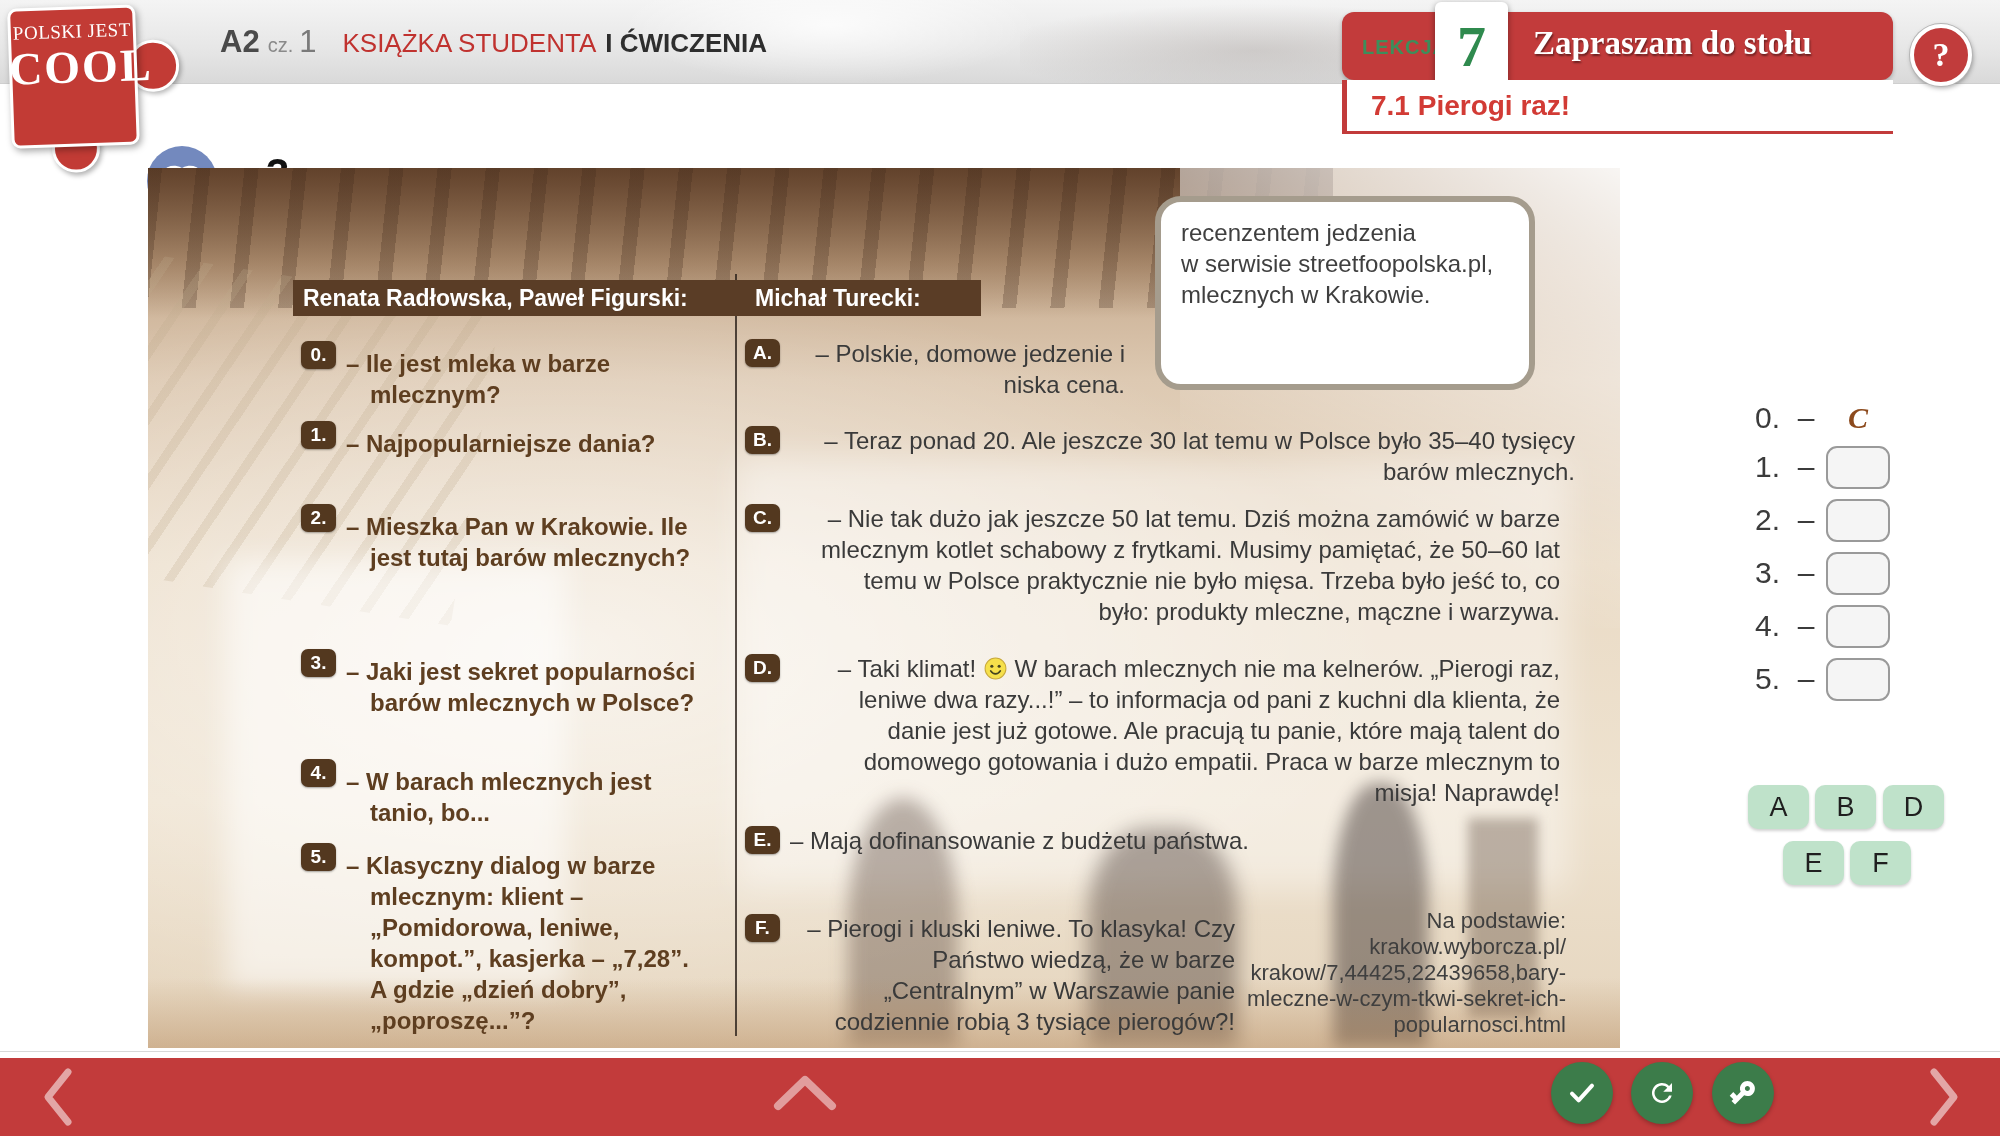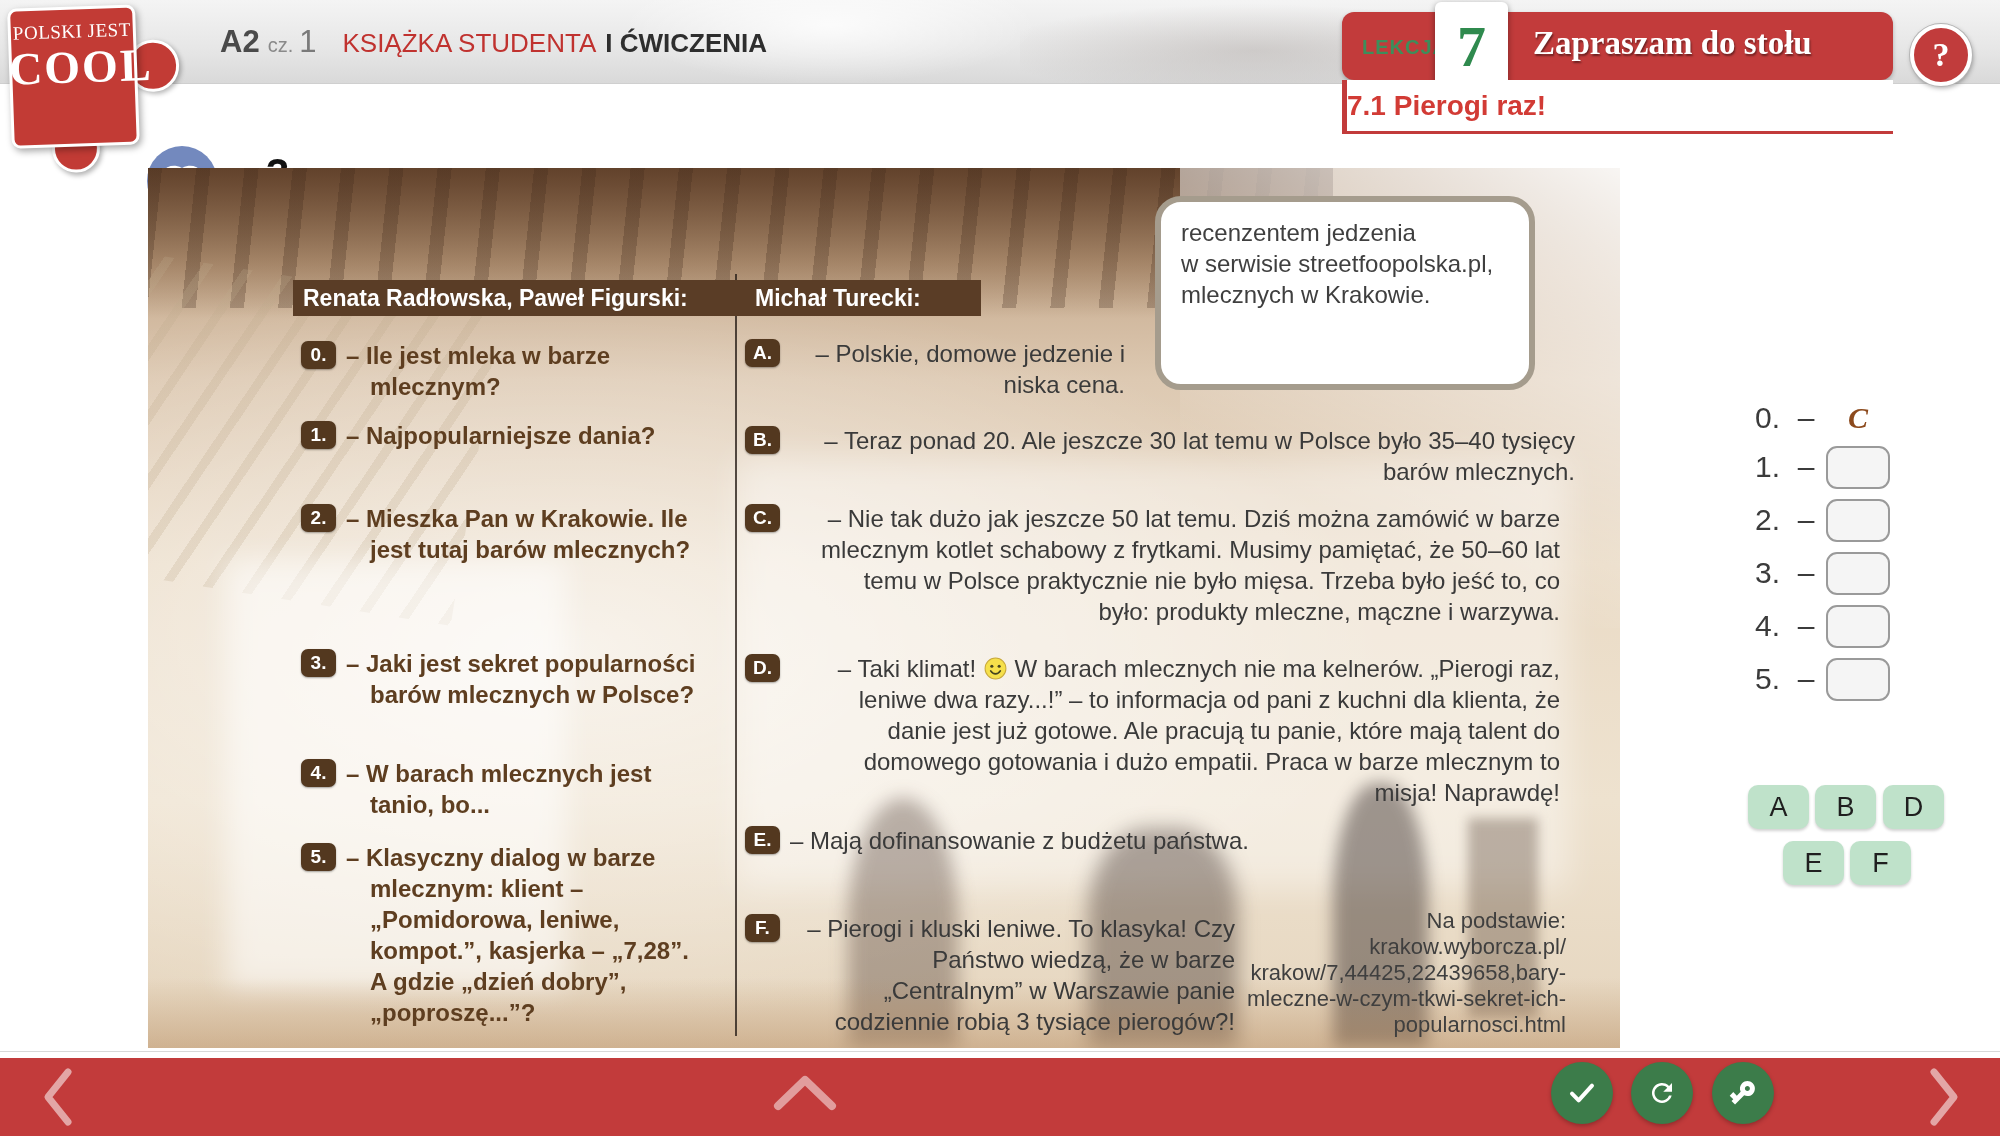--- a/index.html
+++ b/index.html
@@ -40,21 +40,21 @@
   .lekcja-label { position:absolute; left:20px; top:24px; color:#3E8E5B; font-weight:bold;
     font-size:20px; letter-spacing:1px; }
   .seven-box { position:absolute; left:93px; top:-10px; width:73px; height:88px; background:#fff;
     border-radius:6px; box-shadow:0 2px 6px rgba(0,0,0,.4); display:flex; align-items:center;
     justify-content:center; }
   .seven-box span { color:#2F8A4E; font-size:58px; font-weight:bold; font-family:"Liberation Serif",serif; }
   .lesson-title { position:absolute; left:191px; top:13px; color:#fff; font-family:"Liberation Serif",serif;
     font-weight:bold; font-size:33px; text-shadow:1px 2px 2px rgba(0,0,0,.45); white-space:nowrap; }
   .lesson-sub { position:absolute; left:1342px; top:80px; width:551px; height:54px; background:#fff;
     border-left:5px solid #C23B3B; border-bottom:3px solid #C23B3B; display:flex; align-items:center;
-    cursor:pointer; }
+    padding-left:24px; cursor:pointer; }
   .lesson-sub span { color:#D23B35; font-weight:bold; font-size:28px; }
 
   .help-btn { position:absolute; left:1910px; top:24px; width:62px; height:62px; border-radius:50%;
     background:#C13C3C; border:4px solid #fff; box-shadow:0 0 0 1px #b5b5b5, 1px 2px 5px rgba(0,0,0,.35);
     display:flex; align-items:center; justify-content:center; cursor:pointer; }
   .help-btn span { color:#fff; font-size:34px; font-weight:bold; font-family:"Liberation Serif",serif; }
 
   
   .book-icon { position:absolute; left:147px; top:146px; width:70px; height:70px; border-radius:50%;
     background:#7389BE; display:flex; align-items:center; justify-content:center; }
@@ -95,21 +95,21 @@
   .col-head { position:absolute; height:36px; background:#5A3D26; color:#fff; font-size:23px;
     font-weight:bold; line-height:36px; padding-left:10px; white-space:nowrap; overflow:hidden; }
   .col-head.left { left:145px; top:112px; width:486px; }
   .col-head.right { left:597px; top:112px; width:236px; }
 
   .q, .a { position:absolute; display:flex; align-items:flex-start; gap:10px; }
   .badge { flex:none; width:35px; height:28px; background:#53381F; color:#fff; border-radius:7px;
     font-size:19px; font-weight:bold; text-align:center; line-height:28px; margin-top:1px;
     box-shadow:0 1px 2px rgba(0,0,0,.35); }
   .q-text { font-size:24px; font-weight:bold; color:#5E3E20; line-height:31px;
-    padding-left:24px; text-indent:-24px; }
+    padding-left:24px; text-indent:-24px;margin-top:8px; }
   .a-text { font-size:24px; color:#3A3A3A; line-height:31px; padding-left:24px; text-indent:-24px;text-align:right; }
   .q { left:153px; width:405px; }
   .a { left:597px; }
   .smiley svg { vertical-align:-4px; }
 
   .bubble { position:absolute; left:1007px; top:28px; width:380px; height:194px; background:#fff;
     border:6px solid #A59C8D; border-radius:26px; padding:15px 20px; }
   .bubble div { font-size:24px; color:#3f3f3f; line-height:31px; white-space:nowrap; }
 
   .source { position:absolute; right:54px; top:740px; width:420px; text-align:right; }

